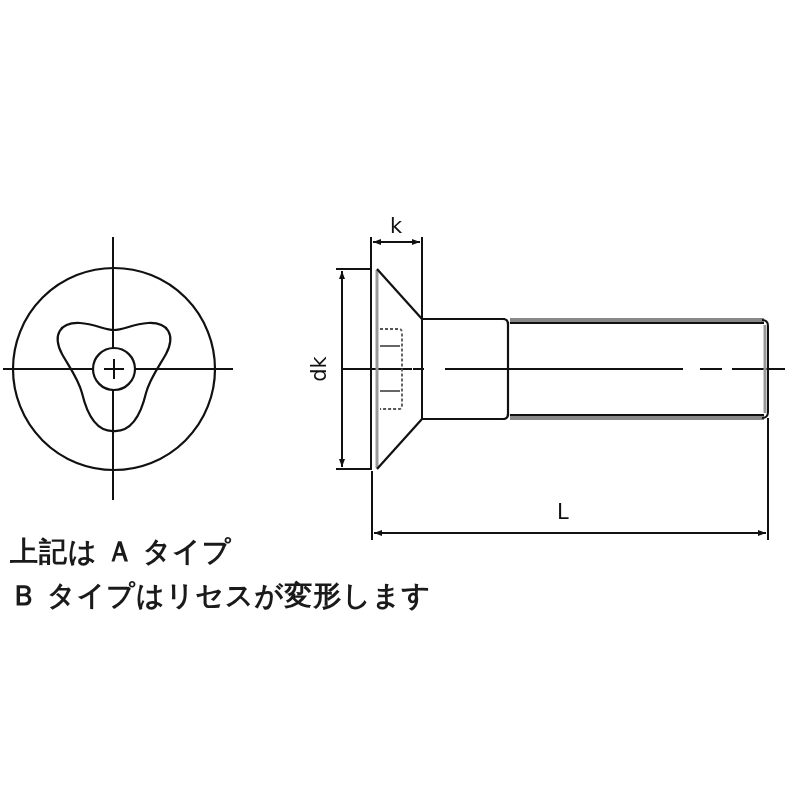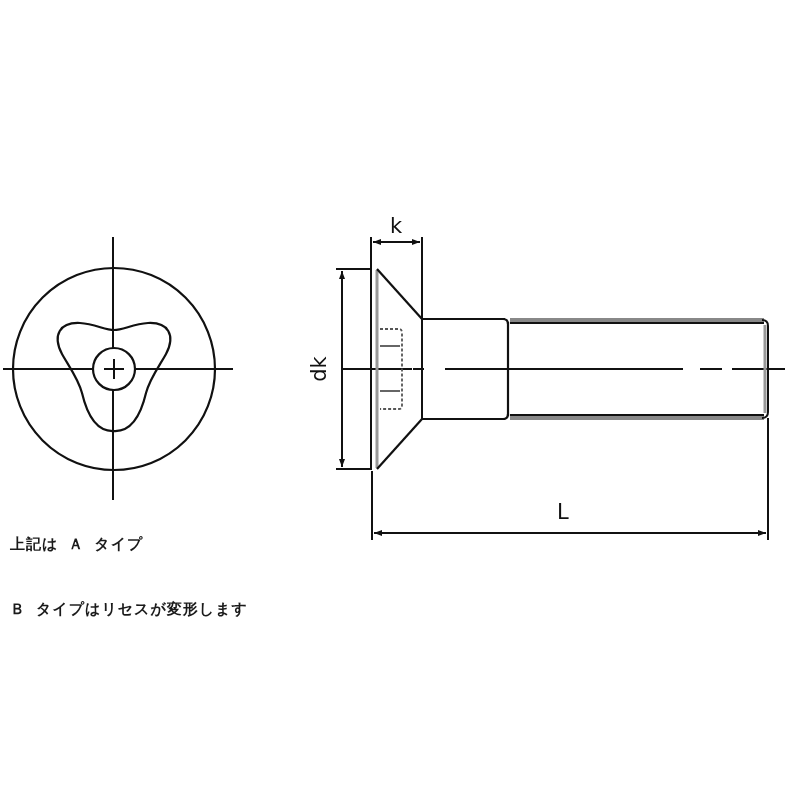--- a/index.html
+++ b/index.html
@@ -1,21 +1,21 @@
 <!DOCTYPE html>
 <html><head>
   <meta charset="utf-8">
   <style>
     html, body { margin: 0; padding: 0; background: #ffffff; }
     body { width: 800px; height: 800px; position: relative; overflow: hidden; font-family: "DejaVu Sans", sans-serif; }
     svg.drawing { position: absolute; left: 0; top: 0; width: 800px; height: 800px; }
     .dim-label { font-family: "DejaVu Sans", sans-serif; font-size: 21px; fill: #111; }
-    .note { position: absolute; left: 10px; font-family: Liberation Mono, monospace; font-size: 15px; font-weight: bold; color: #1a1a1a; letter-spacing: 1px; line-height: 1; white-space: nowrap; }
+    .note { position: absolute; left: 10px; font-family: Liberation Serif, serif; font-size: 28px; font-weight: bold; color: #1a1a1a; letter-spacing: 1px; line-height: 1; white-space: nowrap; }
     .note-a { top: 538px; }
-    .note-b { top: 603px; }
+    .note-b { top: 582px; }
   </style>
 </head>
 <body>
 
 <svg class="drawing" viewBox="0 0 800 800" xmlns="http://www.w3.org/2000/svg">
 
   <g stroke="#111" fill="none">
     <line x1="113" y1="237" x2="113" y2="500" stroke-width="2"></line>
     <line x1="3" y1="369" x2="233" y2="369" stroke-width="2"></line>
     <circle cx="114" cy="369" r="101" stroke-width="2.2"></circle>

